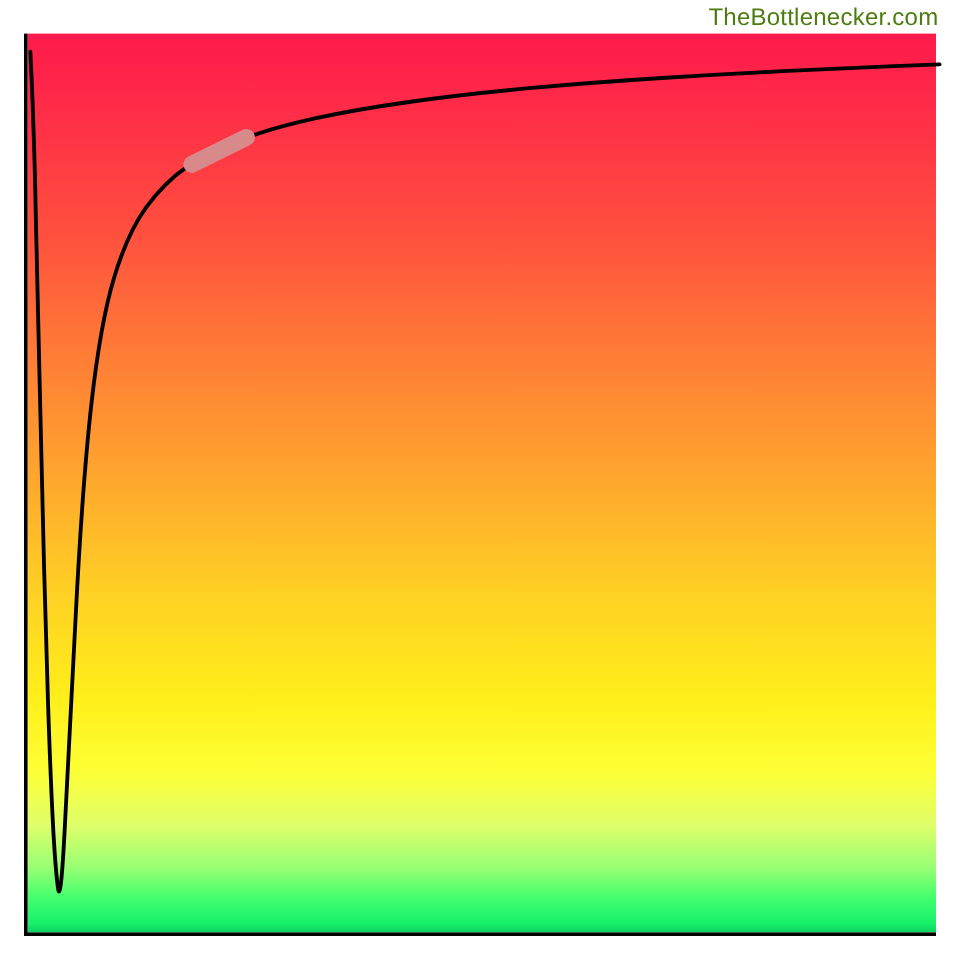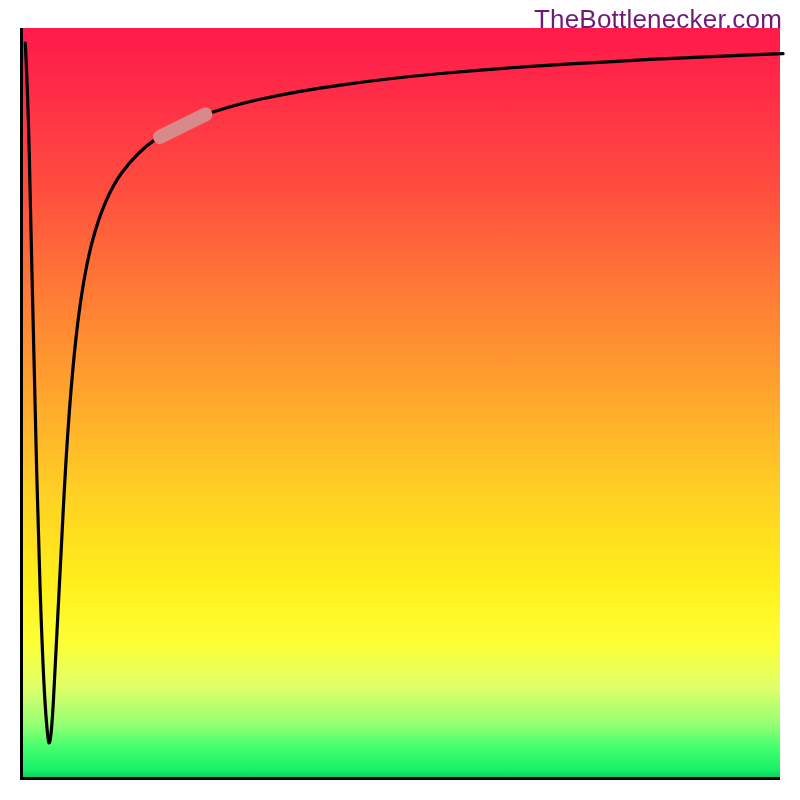--- a/index.html
+++ b/index.html
@@ -33,23 +33,23 @@
       #45ff6e 96%,
       #18f06a 99%,
       #0bd25f 100%
     );
     overflow: visible;
   }
   .attribution {
     position: absolute;
     top: 4px;
     right: 18px;
-    font-size: 26px;
+    font-size: 20px;
     font-weight: 500;
-    color: #701a75;
+    color: #4d7c0f;
     letter-spacing: 0.2px;
   }
   svg.curve {
     position: absolute;
     left: 0;
     top: 0;
     width: 760px;
     height: 752px;
     overflow: visible;
   }

